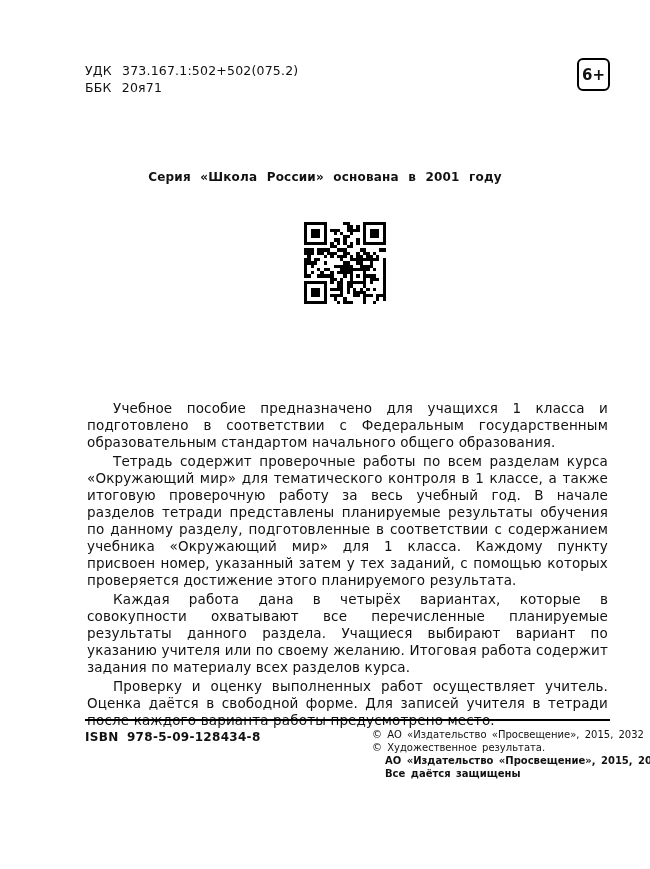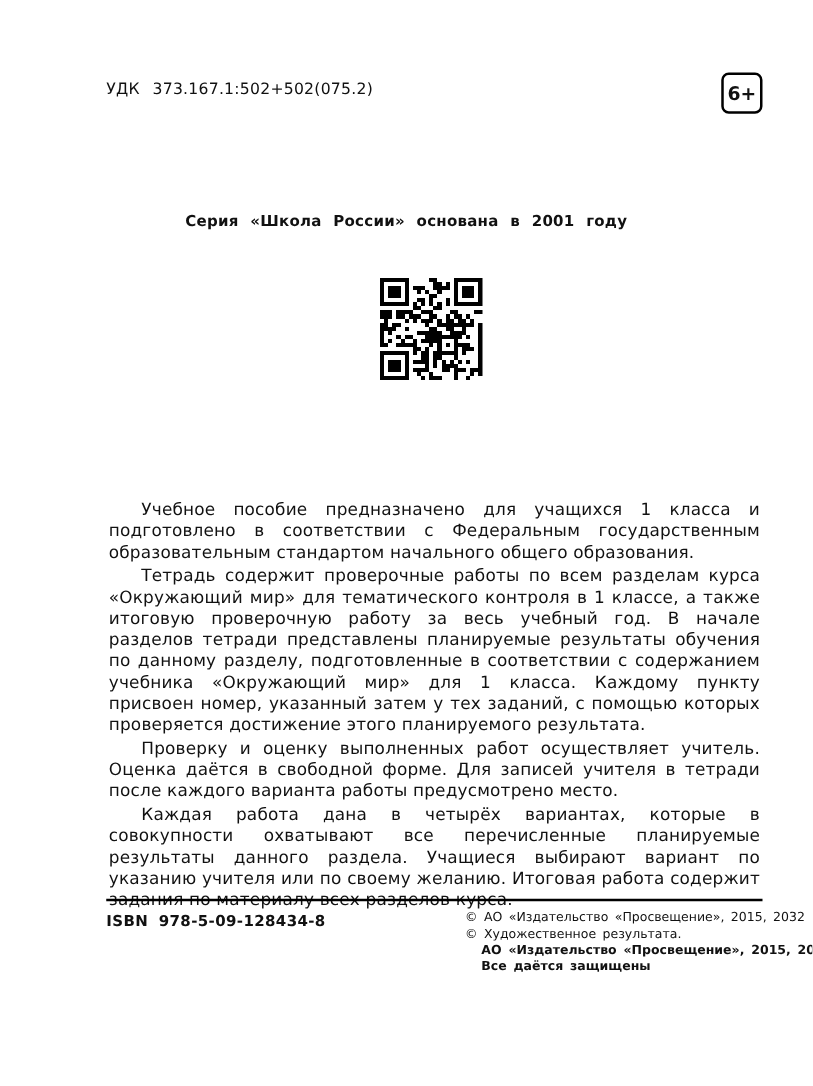--- a/index.html
+++ b/index.html
@@ -64,20 +64,21 @@
   }
   .copyright .indent { padding-left:13px;font-weight:bold; }
 </style>
 </head>
 <body>
 
 <div class="page">
 
   <div class="imprint-block">
     <div>УДК 373.167.1:502+502(075.2)</div>
+    <div>ББК 20я71</div>
   </div>
 
   <div class="age-badge">6+</div>
 
   <div class="series-line">Серия «Школа России» основана в 2001 году</div>
 
   <div class="qr-wrap"><svg width="82" height="82" viewBox="0 0 25 25" shape-rendering="crispEdges">
         <rect x="0" y="0" width="1" height="1" fill="#000"></rect>
         <rect x="1" y="0" width="1" height="1" fill="#000"></rect>
         <rect x="2" y="0" width="1" height="1" fill="#000"></rect>
@@ -391,22 +392,22 @@
         <rect x="12" y="24" width="1" height="1" fill="#000"></rect>
         <rect x="13" y="24" width="1" height="1" fill="#000"></rect>
         <rect x="14" y="24" width="1" height="1" fill="#000"></rect>
         <rect x="18" y="24" width="1" height="1" fill="#000"></rect>
         <rect x="21" y="24" width="1" height="1" fill="#000"></rect>
       </svg></div>
 
   <div class="body-block">
     <p>Учебное пособие предназначено для учащихся 1 класса и подготовлено в соответствии с Федеральным государственным образовательным стандартом начального общего образования.</p>
     <p>Тетрадь содержит проверочные работы по всем разделам курса «Окружающий мир» для тематического контроля в 1 классе, а также итоговую проверочную работу за весь учебный год. В начале разделов тетради представлены планируемые результаты обучения по данному разделу, подготовленные в соответствии с содержанием учебника «Окружающий мир» для 1 класса. Каждому пункту присвоен номер, указанный затем у тех заданий, с помощью которых проверяется достижение этого планируемого результата.</p>
+    <p>Каждая работа дана в четырёх вариантах, которые в совокупности охватывают все перечисленные планируемые результаты данного раздела. Учащиеся выбирают вариант по указанию учителя или по своему желанию. Итоговая работа содержит задания по материалу всех разделов курса.</p>
     <p>Проверку и оценку выполненных работ осуществляет учитель. Оценка даётся в свободной форме. Для записей учителя в тетради после каждого варианта работы предусмотрено место.</p>
-    <p>Каждая работа дана в четырёх вариантах, которые в совокупности охватывают все перечисленные планируемые результаты данного раздела. Учащиеся выбирают вариант по указанию учителя или по своему желанию. Итоговая работа содержит задания по материалу всех разделов курса.</p>
   </div>
 
   <div class="divider"></div>
 
   <div class="isbn">ISBN 978-5-09-128434-8</div>
 
   <div class="copyright">
     <div>© АО «Издательство «Просвещение», 2015, 2032</div>
     <div>© Художественное результата.</div>
     <div class="indent">АО «Издательство «Просвещение», 2015, 2023</div>

